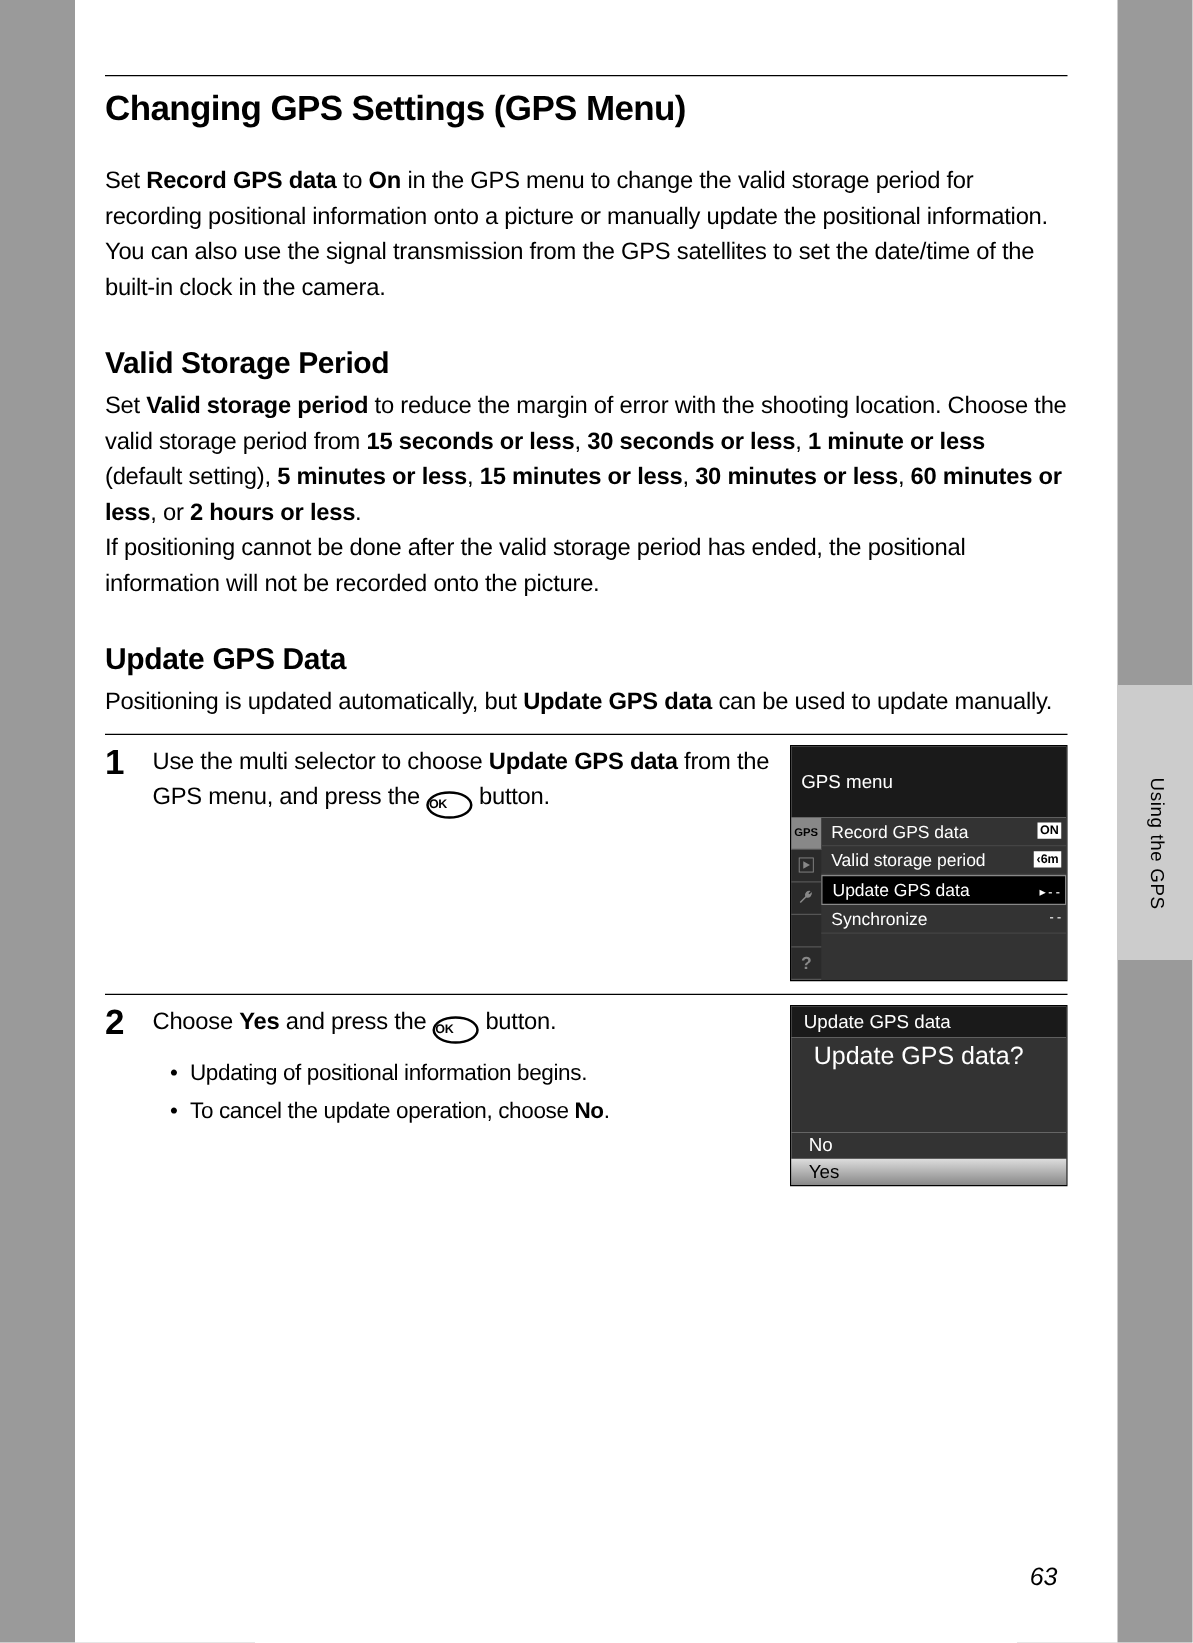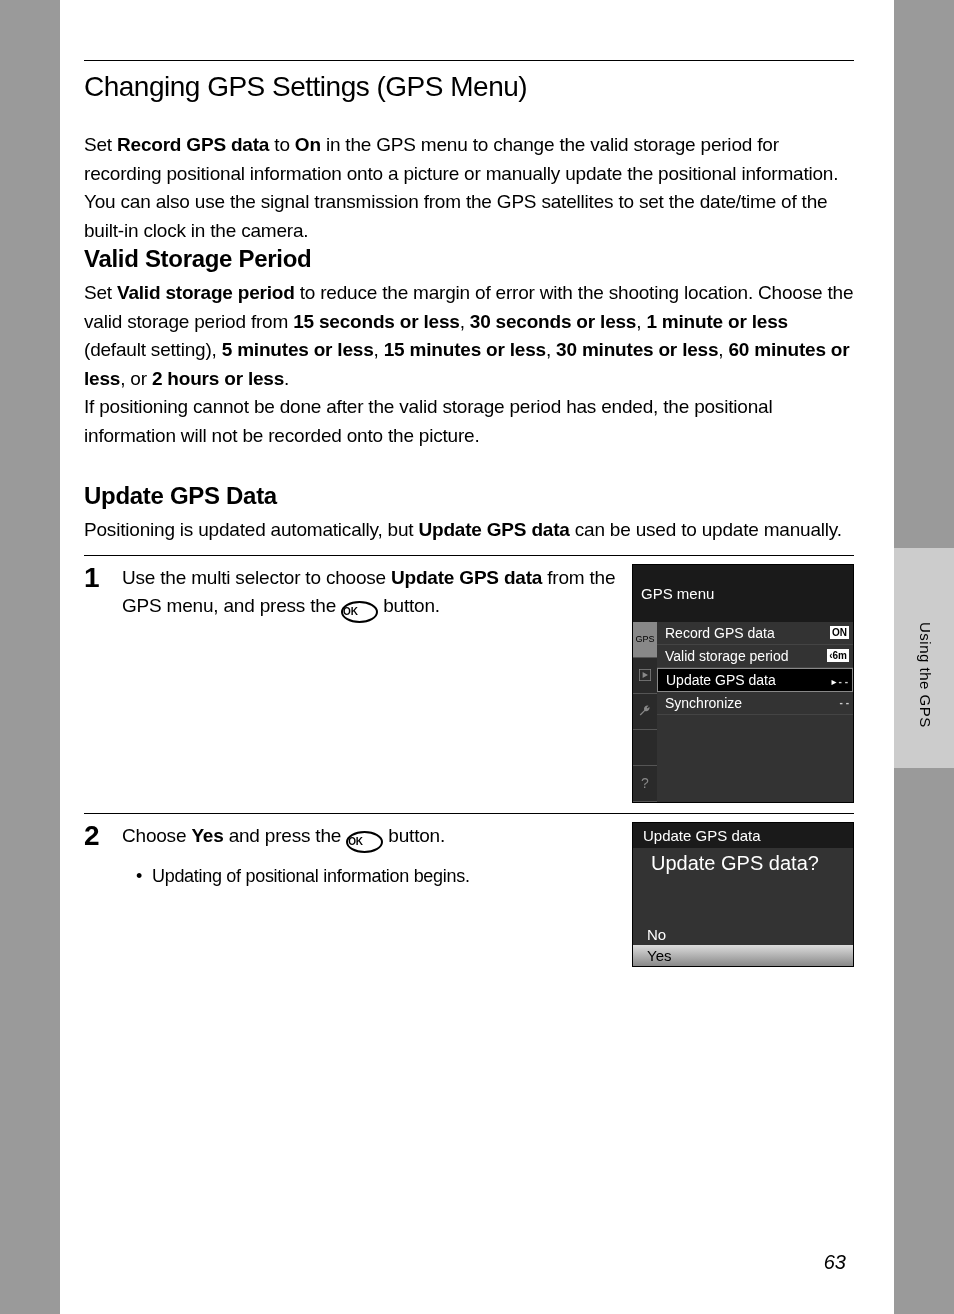--- a/index.html
+++ b/index.html
@@ -19,31 +19,31 @@
     height: 1314px;
     padding: 60px 40px 40px 24px;
   }
   .hr-top {
     border: none;
     border-top: 1.5px solid #000;
     margin-bottom: 10px;
   }
   h1 {
     font-size: 28px;
-    font-weight: 400;
+    font-weight: 700;
     letter-spacing: -0.5px;
     margin-bottom: 28px;
   }
   p.intro, .body-text {
     font-size: 19px;
     line-height: 1.5;
     color: #000;
     letter-spacing: -0.2px;
   }
-  p.intro { }
+  p.intro { margin-bottom: 32px; }
   h2 {
     font-size: 24px;
     font-weight: 700;
     margin-bottom: 6px;
     letter-spacing: -0.3px;
   }
   .section { margin-bottom: 32px; }
   .steps-divider {
     border: none;
     border-top: 1px solid #000;
@@ -116,27 +116,27 @@
     display: flex;
     background: #333;
   }
   .screen-tabs {
     width: 24px;
     background: #2a2a2a;
     display: flex;
     flex-direction: column;
   }
   .tab {
-    height: 36px;
+    height: 26px;
     border-bottom: 1px solid #555;
     display: flex;
     align-items: center;
     justify-content: center;
     font-size: 9px;
-    font-weight: 400;
+    font-weight: 700;
   }
   .tab.active { background: #888; color: #000; }
   .tab.wrench svg { width: 14px; height: 14px; fill: #888; }
   .tab.play svg { width: 12px; height: 12px; fill: #888; }
   .tab.help { color: #888; font-size: 14px; }
   .screen-items { flex: 1; }
   .menu-item {
     display: flex;
     justify-content: space-between;
     align-items: center;
@@ -310,20 +310,21 @@
   <div class="step-wrap">
     <div class="step-left">
       <div class="step-row">
         <div class="step-num">2</div>
         <div class="step-body">
           <p class="step-text">
             <span>Choose </span><b>Yes</b><span> and press the </span><span class="ok-btn">OK</span><span> button.</span>
           </p>
           <ul class="bullets">
             <li>Updating of positional information begins.</li>
+            <li><span>To cancel the update operation, choose </span><b>No</b><span>.</span></li>
           </ul>
         </div>
       </div>
     </div>
     <div class="screen2">
       <div class="screen2-header">Update GPS data</div>
       <div class="screen2-body">Update GPS data?</div>
       <div class="screen2-options">
         <div class="opt">No</div>
         <div class="opt selected">Yes</div>

